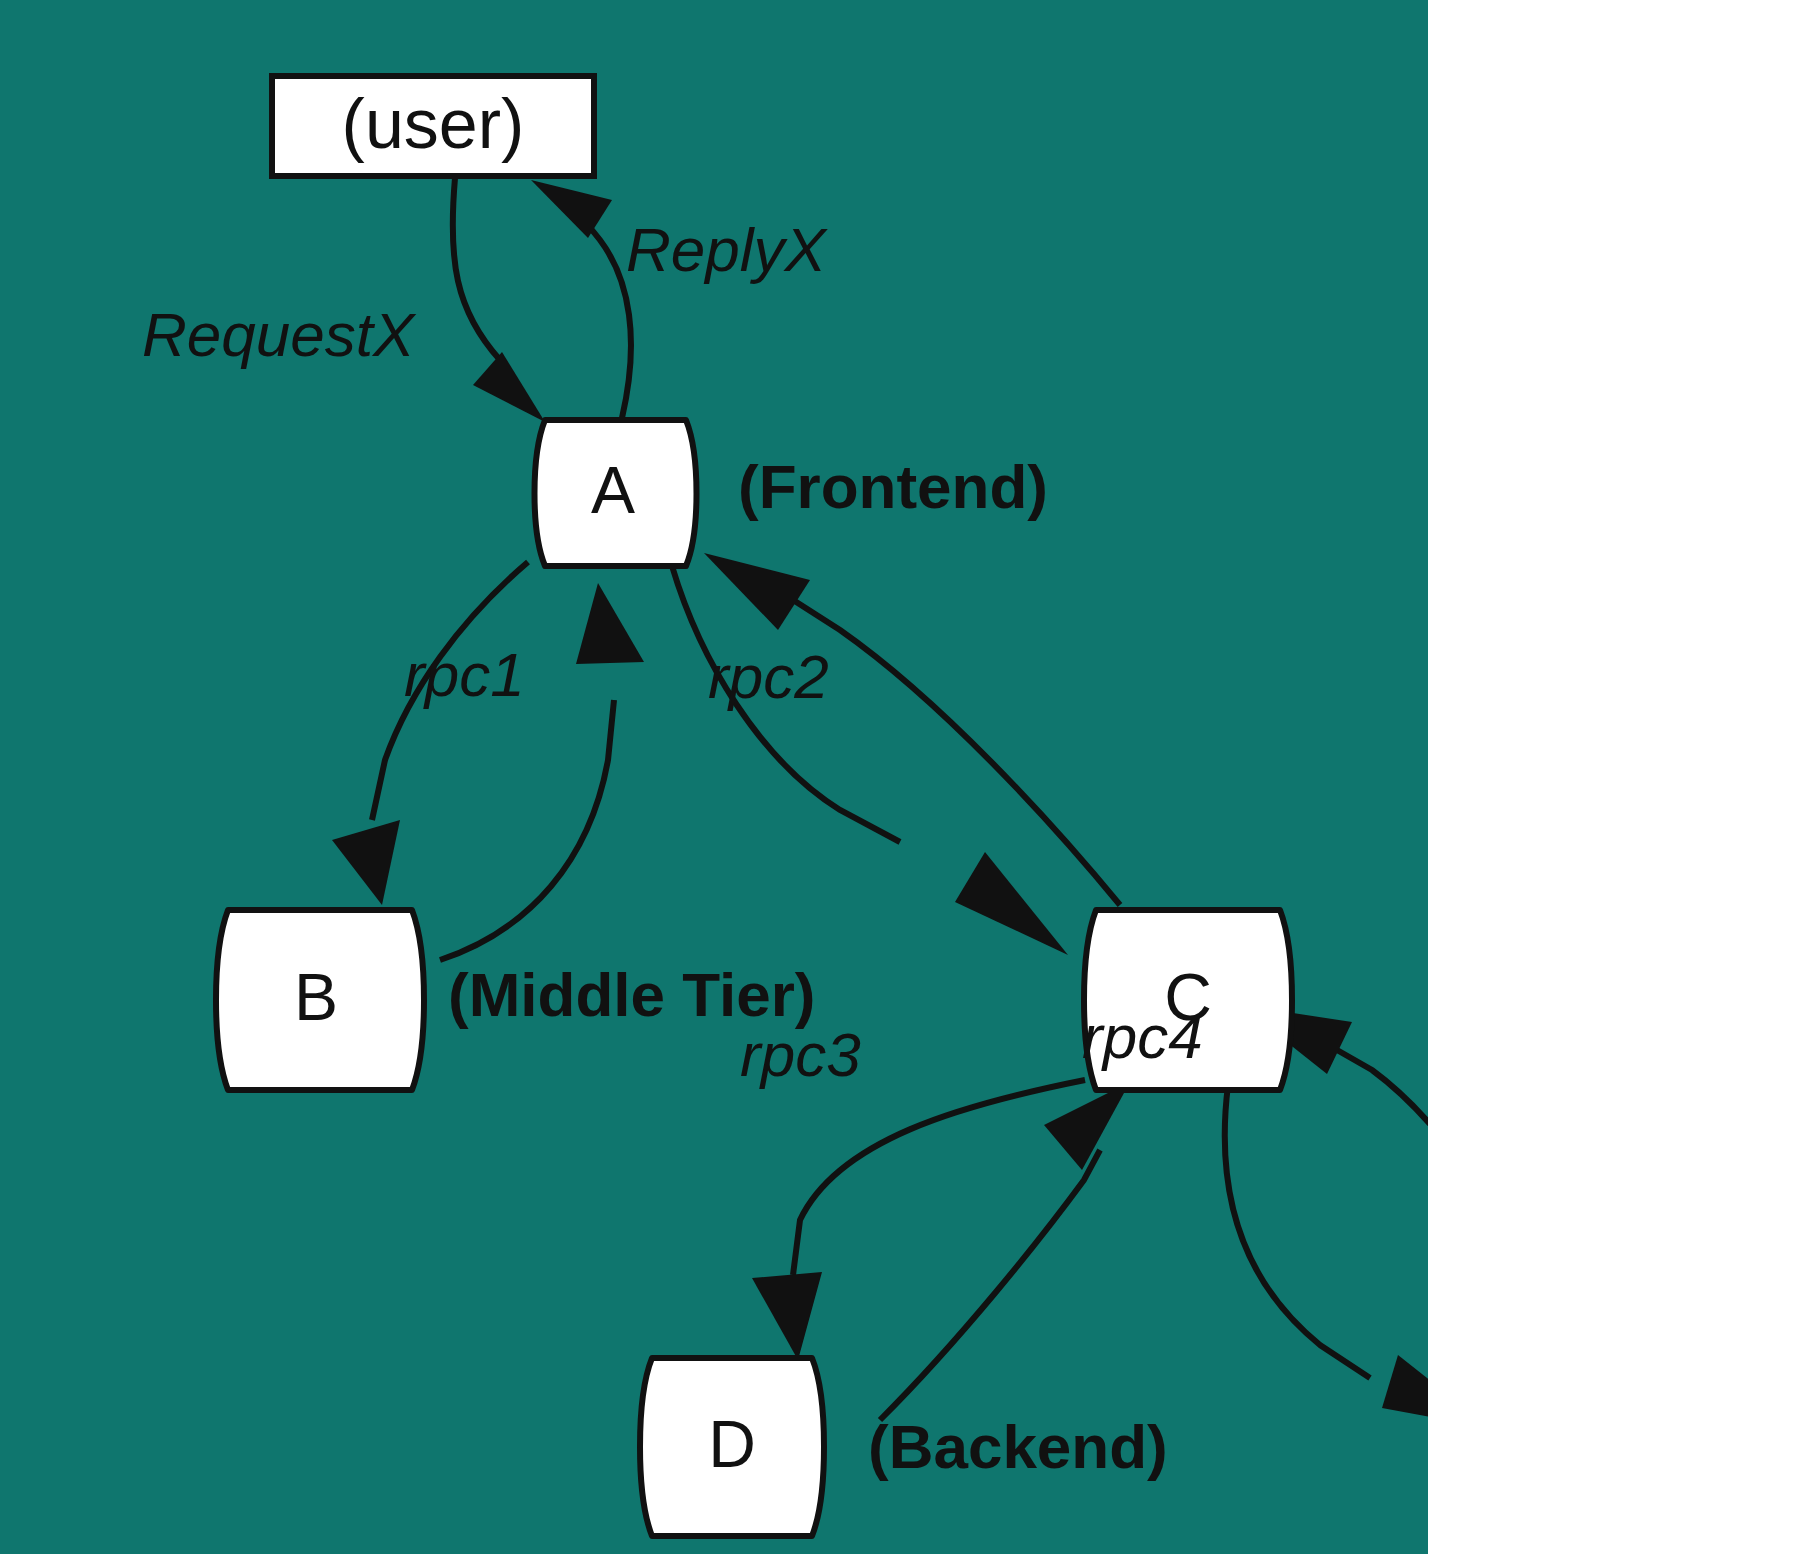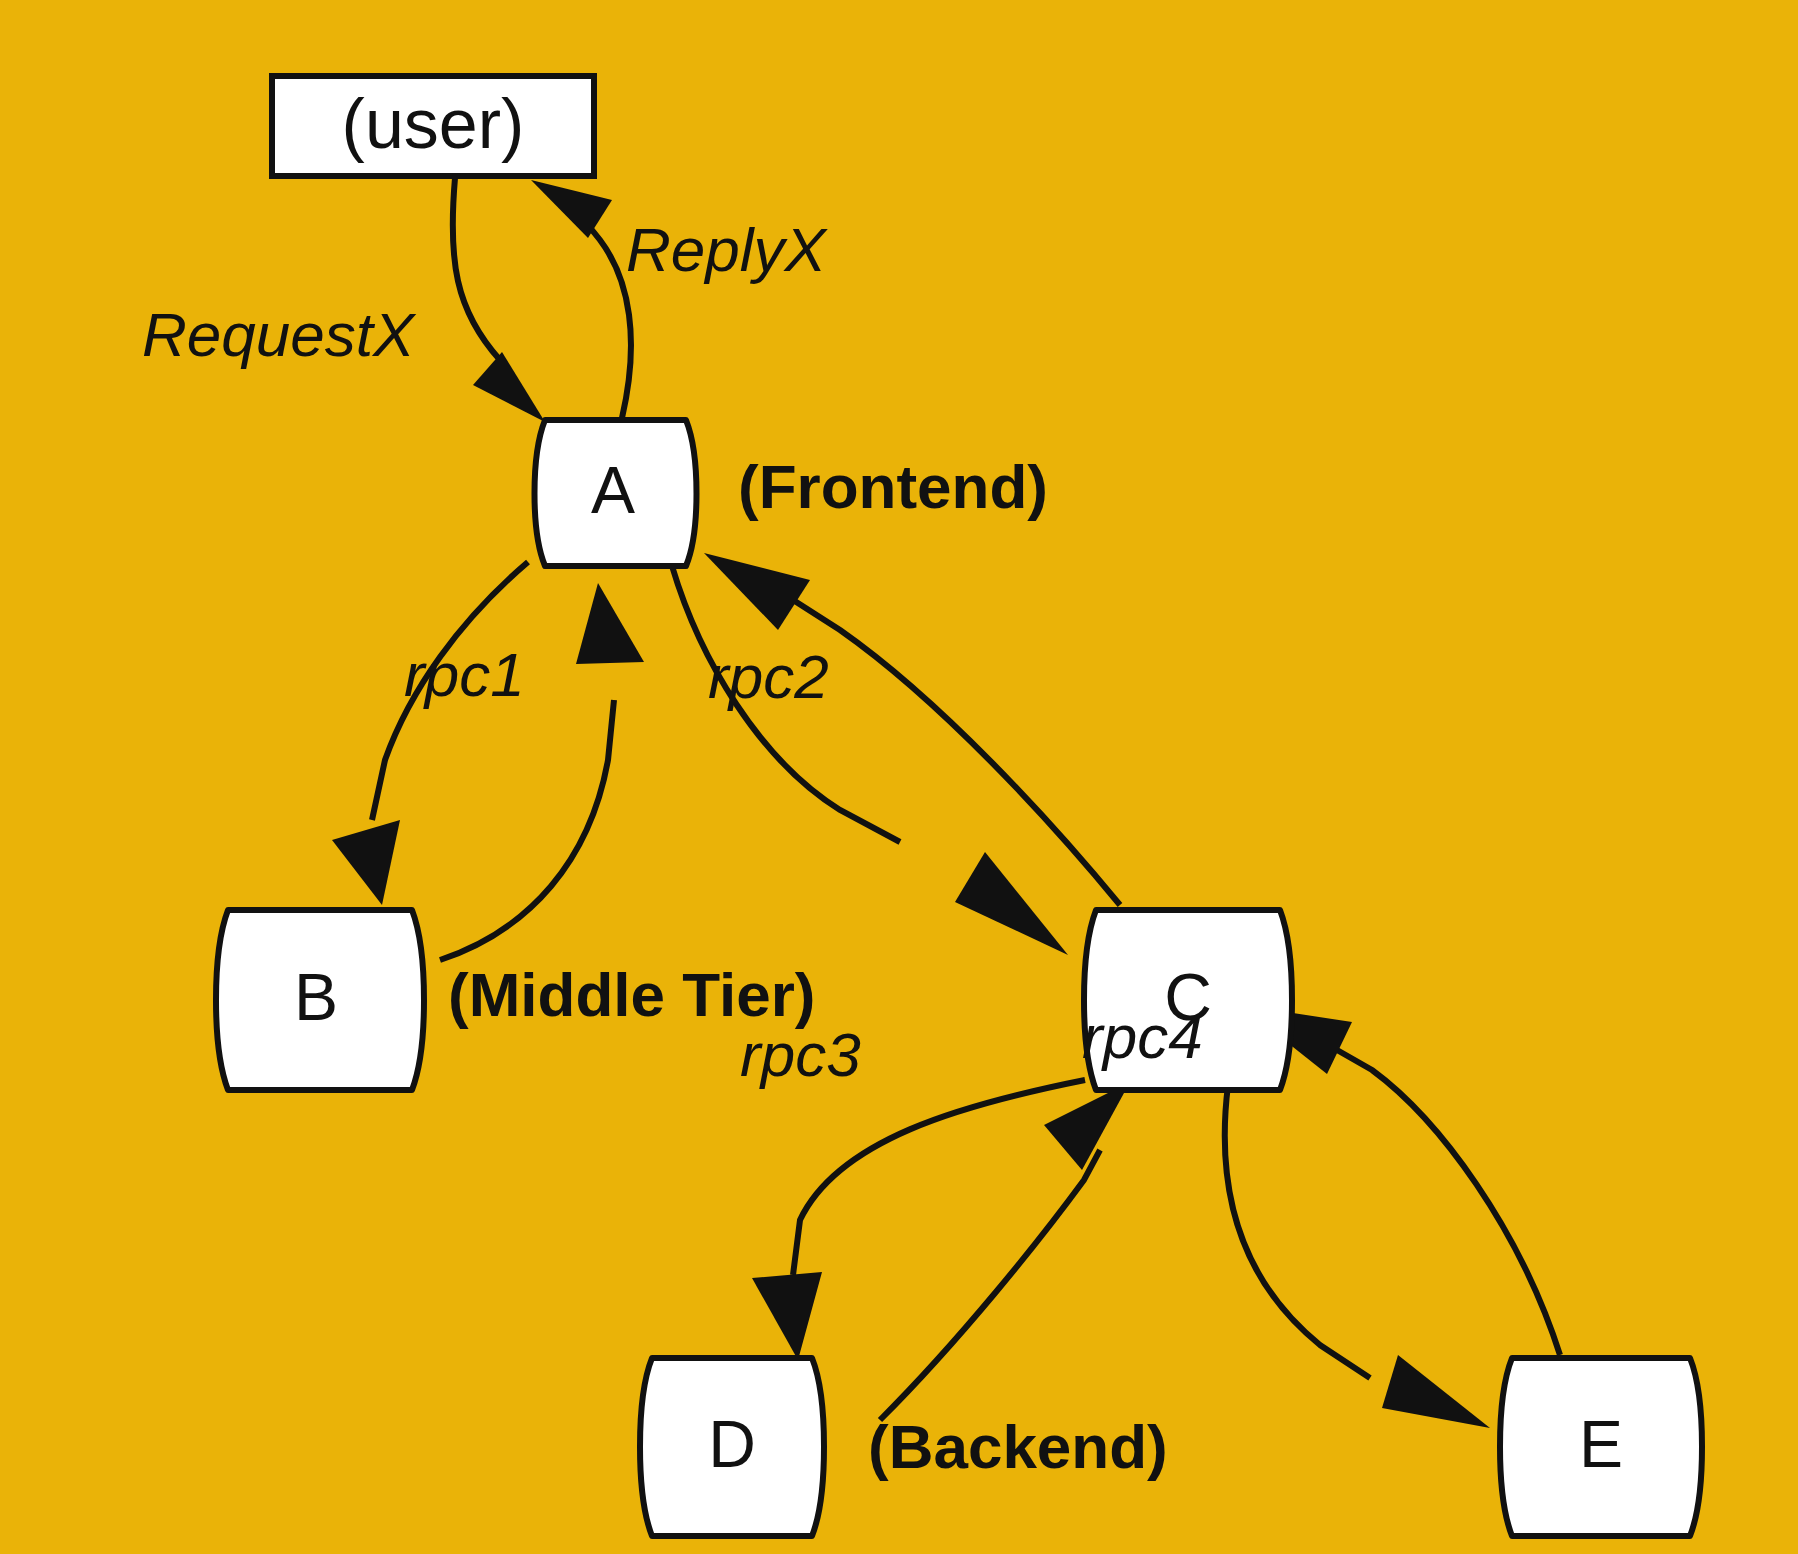--- a/index.html
+++ b/index.html
@@ -6,23 +6,23 @@
   html, body {
     margin: 0;
     padding: 0;
     background: #ffffff;
   }
   body {
     font-family: "Liberation Sans", sans-serif;
   }
   #diagram-root {
     position: relative;
-    width: 1798px;
+    width: 1428px;
     height: 1554px;
-    background: #eab308;
+    background: #0f766e;
     overflow: hidden;
   }
   svg#diagram-svg {
     position: absolute;
     left: 0;
     top: 0;
     width: 1798px;
     height: 1554px;
     display: block;
   }

